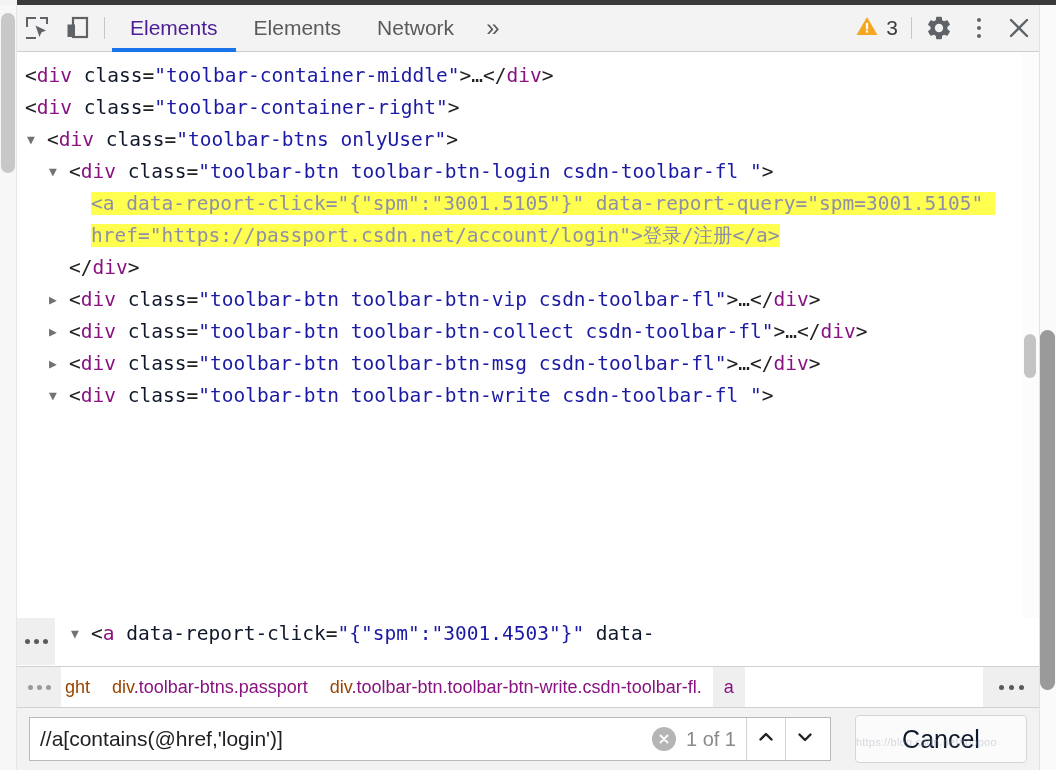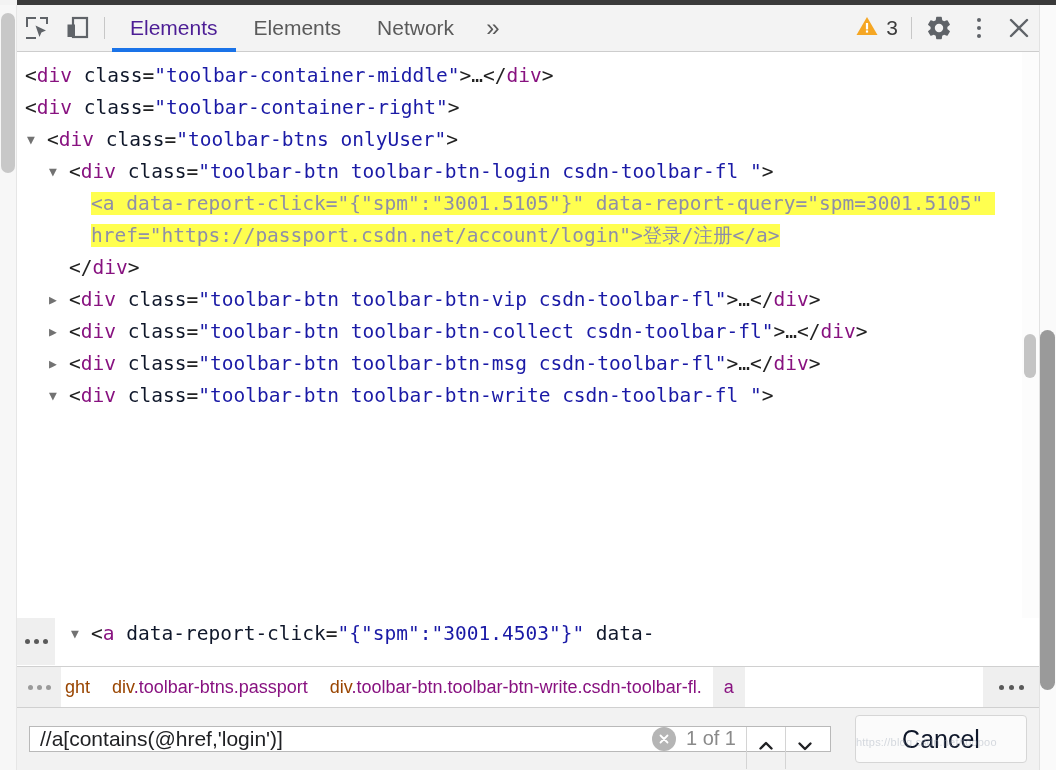--- a/index.html
+++ b/index.html
@@ -218,25 +218,25 @@
     position: absolute;
     left: 17px; top: 708px;
     width: 1022px; height: 62px;
     background: #f2f2f2;
     display: flex;
     align-items: center;
     padding: 0 12px;
   }
   .search-field {
     flex: 1 1 auto;
-    height: 26px;
+    height: 44px;
     background: #fff;
     border: 1px solid #b9b9b9;
     display: flex;
-    align-items: flex-start;
+    align-items: center;
     padding: 0 6px 0 10px;
   }
   .search-input {
     flex: 1 1 auto;
     border: 0;
     outline: none;
     background: transparent;
     font-family: "Liberation Sans", sans-serif;
     font-size: 21px;
     color: #202124;

